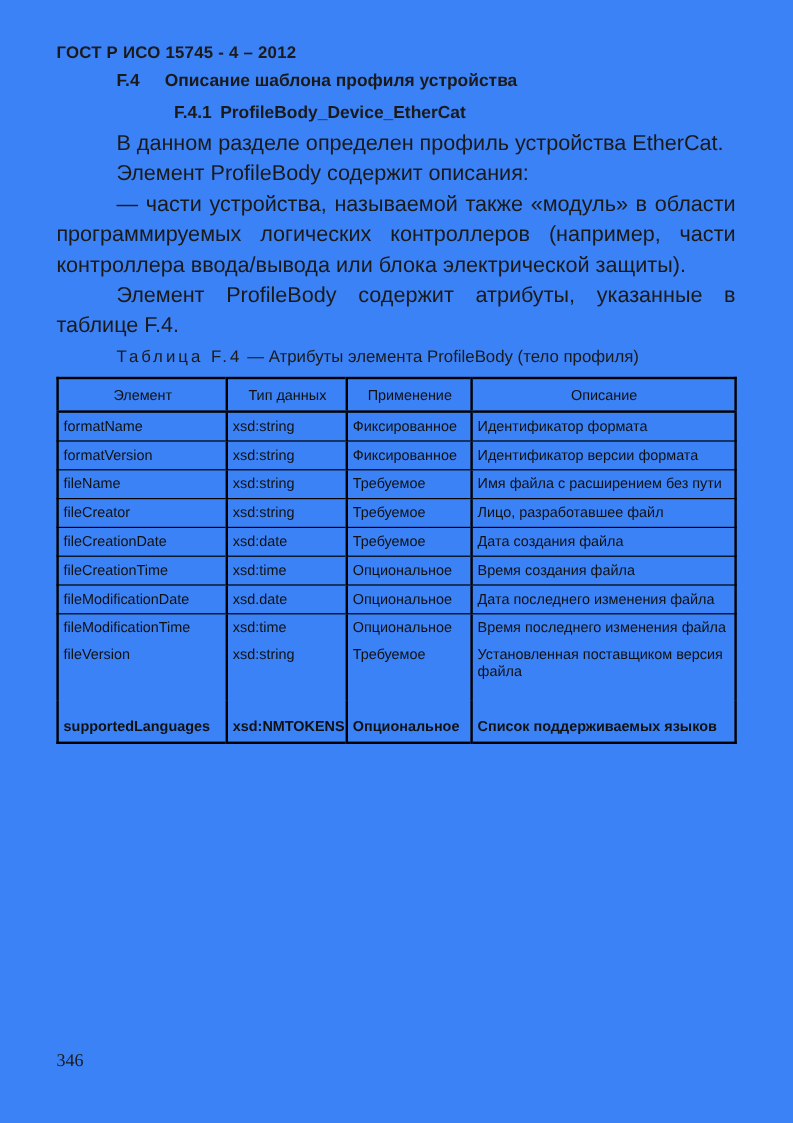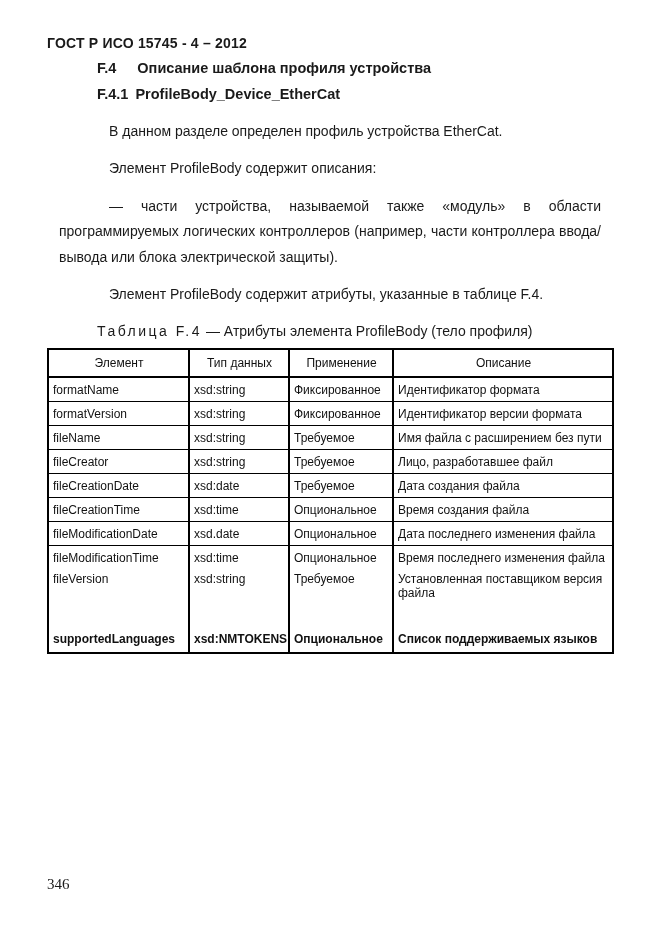--- a/index.html
+++ b/index.html
@@ -5,48 +5,48 @@
   html, body {
     margin: 0;
     padding: 0;
     background: #e8e8e8;
   }
   .page {
     position: relative;
     width: 661px;
     height: 936px;
     margin: 0 auto;
-    background: #ffffff;
+    background: #3b82f6;
     box-sizing: border-box;
     padding: 30px 48px 0 47px;
     color: #1a1a1a;
     font-family: "Liberation Sans", sans-serif;
     overflow: hidden;
   }
   .doc-header {
     font-size: 14px;
     font-weight: bold;
     line-height: 26px;
     letter-spacing: 0.2px;
   }
   .heading {
     font-weight: bold;
     font-size: 14.5px;
     line-height: 25.5px;
     padding-left: 50px;
   }
   .heading .h-num { display: inline-block; }
   .heading.h-main .h-num { margin-right: 21px; }
-  .heading.h-sub .h-num { margin-right: 7px; }
+  .heading.h-sub .h-num { margin-right: 7px; margin-left: 48px; }
   .para {
-    font-size: 14px;
+    font-size: 18px;
     line-height: 25.4px;
     text-align: justify;
     text-indent: 50px;
-    margin: 12px;
+    margin: 0;
   }
   .table-caption {
     font-size: 14px;
     line-height: 25px;
     padding-left: 50px;
     margin-bottom: 4px;
     white-space: nowrap;
   }
   .table-caption .cap-label {
     letter-spacing: 2.5px;

